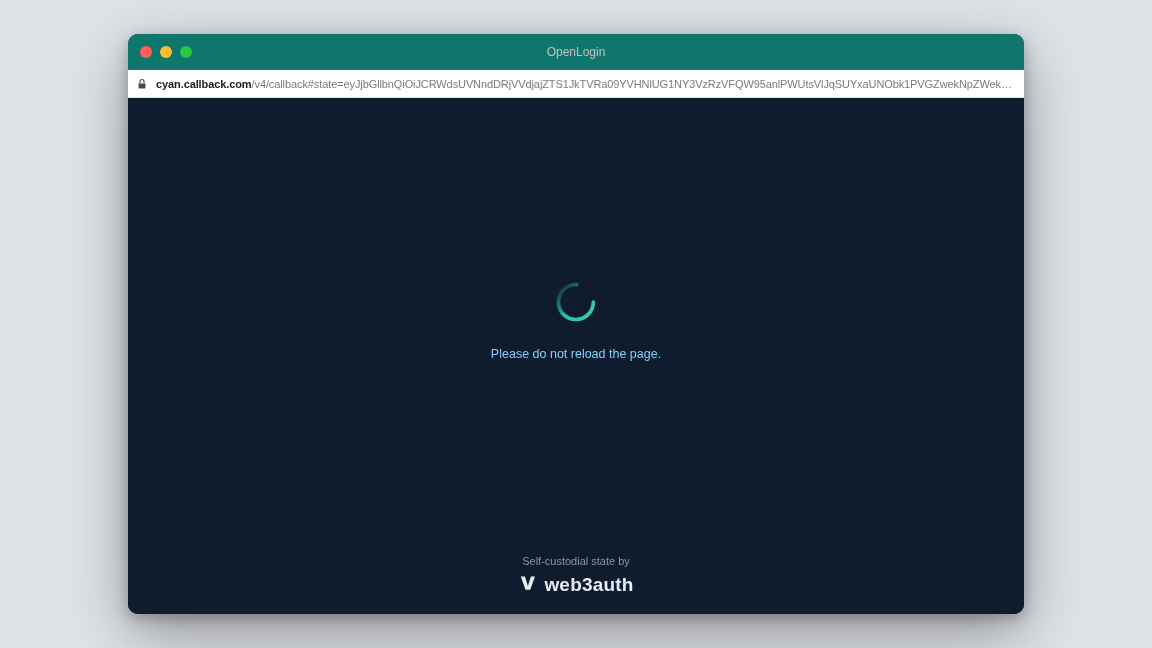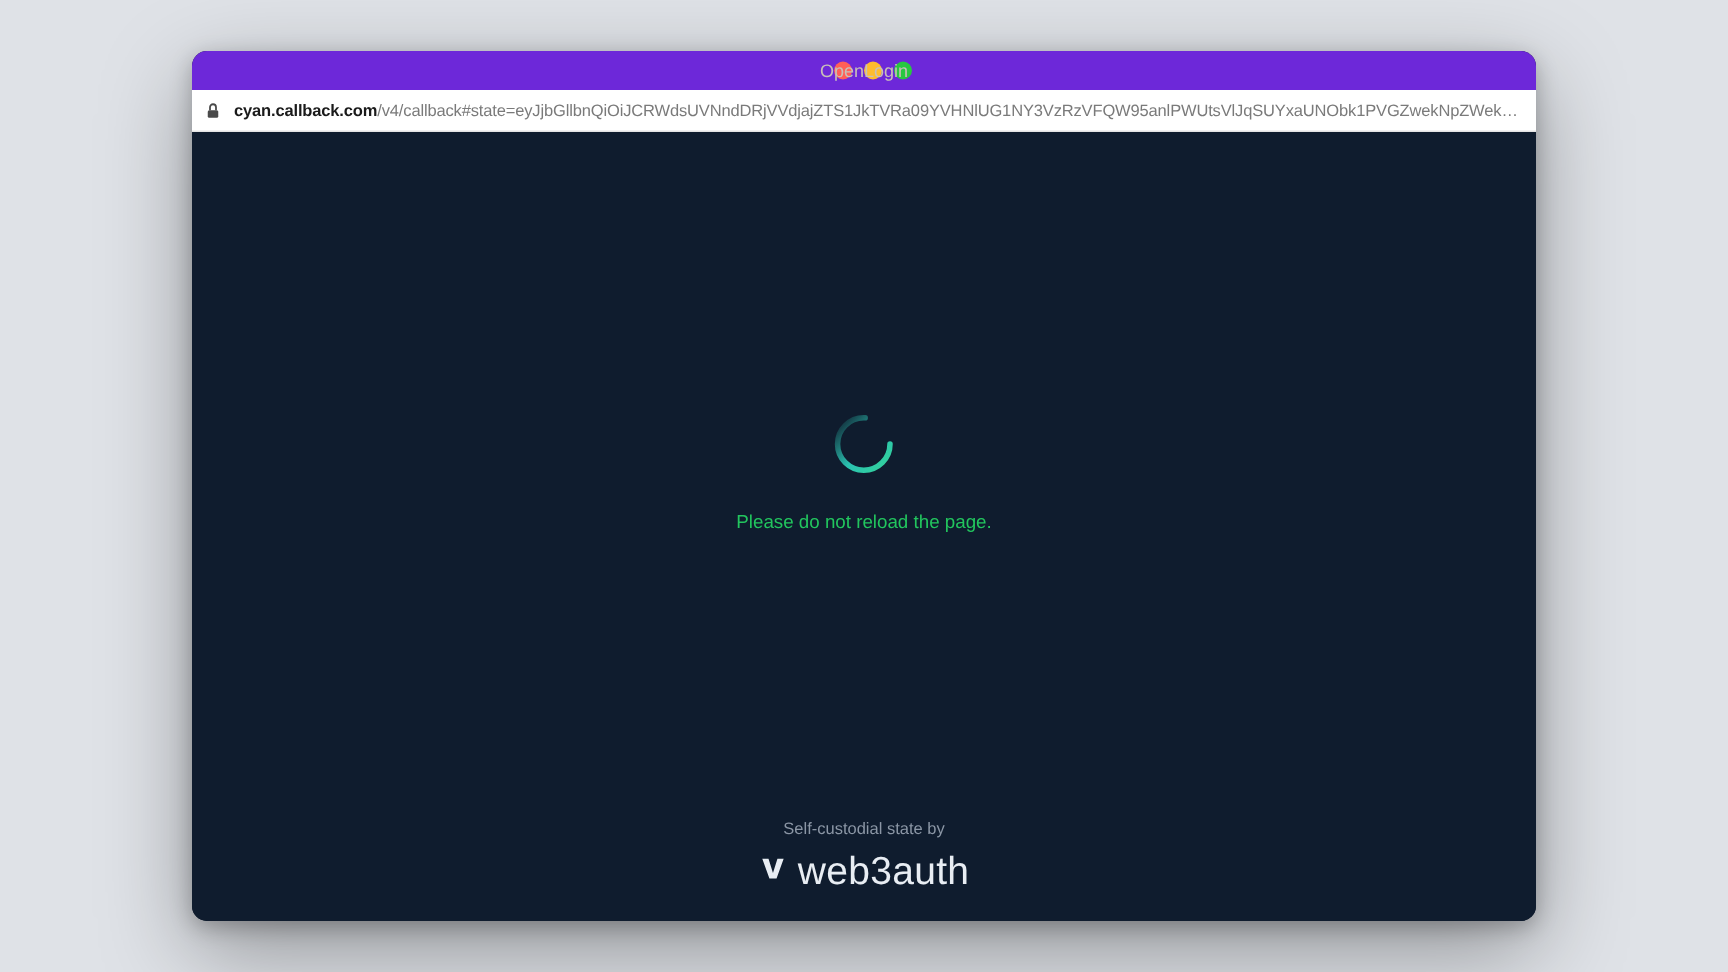--- a/index.html
+++ b/index.html
@@ -21,27 +21,26 @@
       width: 896px;
       height: 580px;
       border-radius: 10px;
       overflow: hidden;
       box-shadow: 0 20px 60px rgba(0,0,0,0.35), 0 4px 14px rgba(0,0,0,0.25);
       display: flex;
       flex-direction: column;
       background: #0f1c2e;
     }
     .titlebar {
-      height: 26px;
-      background: #6d28d9;
+      height: 36px;
+      background: #0f766e;
       display: flex;
       align-items: center;
       position: relative;
       flex: 0 0 auto;
-      justify-content: center;
     }
     .traffic-lights {
       display: flex;
       gap: 8px;
       padding-left: 12px;
     }
     .dot {
       width: 12px;
       height: 12px;
       border-radius: 50%;
@@ -105,21 +104,21 @@
       height: 46px;
       margin: 0 auto 22px;
       animation: spin 1s linear infinite;
     }
     @keyframes spin {
       from { transform: rotate(0deg); }
       to { transform: rotate(360deg); }
     }
     .loading-text {
       font-size: 12.5px;
-      color: #22c55e;
+      color: #7dd3fc;
       font-weight: 500;
     }
     .footer {
       position: absolute;
       left: 50%;
       bottom: 18px;
       transform: translateX(-50%);
       text-align: center;
     }
     .footer-caption {
@@ -128,22 +127,22 @@
       margin-bottom: 6px;
     }
     .brand {
       display: flex;
       align-items: center;
       justify-content: center;
       gap: 7px;
       color: #e8edf3;
     }
     .brand-name {
-      font-size: 26px;
-      font-weight: 400;
+      font-size: 19px;
+      font-weight: 700;
       letter-spacing: 0.2px;
     }
   </style>
 </head>
 <body>
 
 <div class="browser-window">
 
   <div class="titlebar">
     <div class="traffic-lights">

